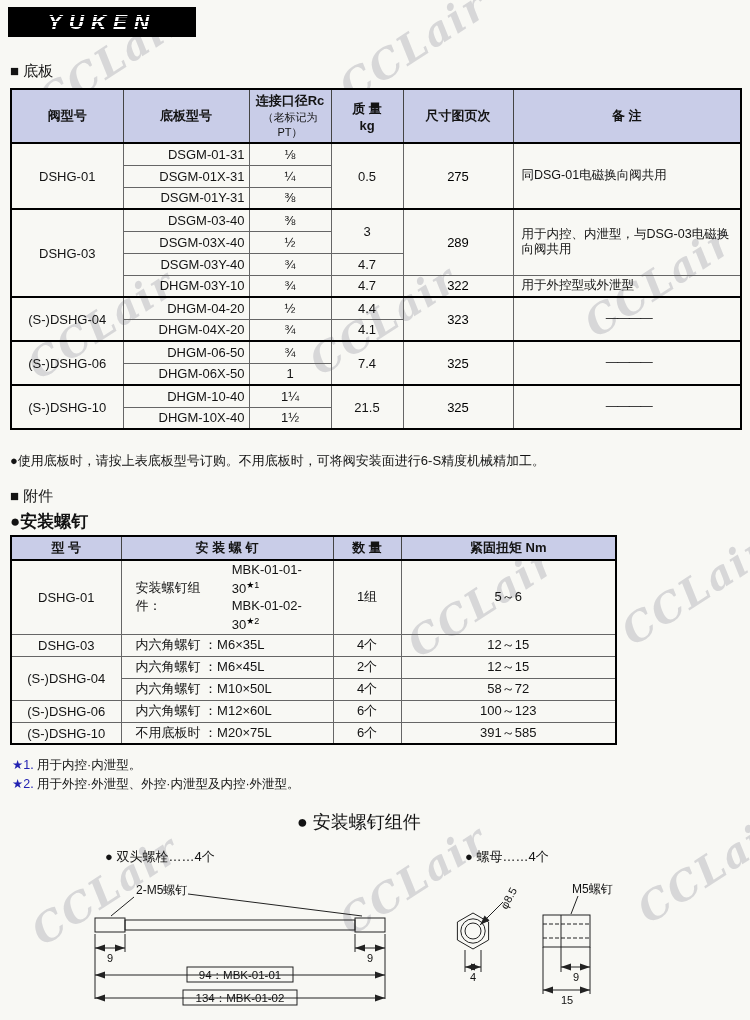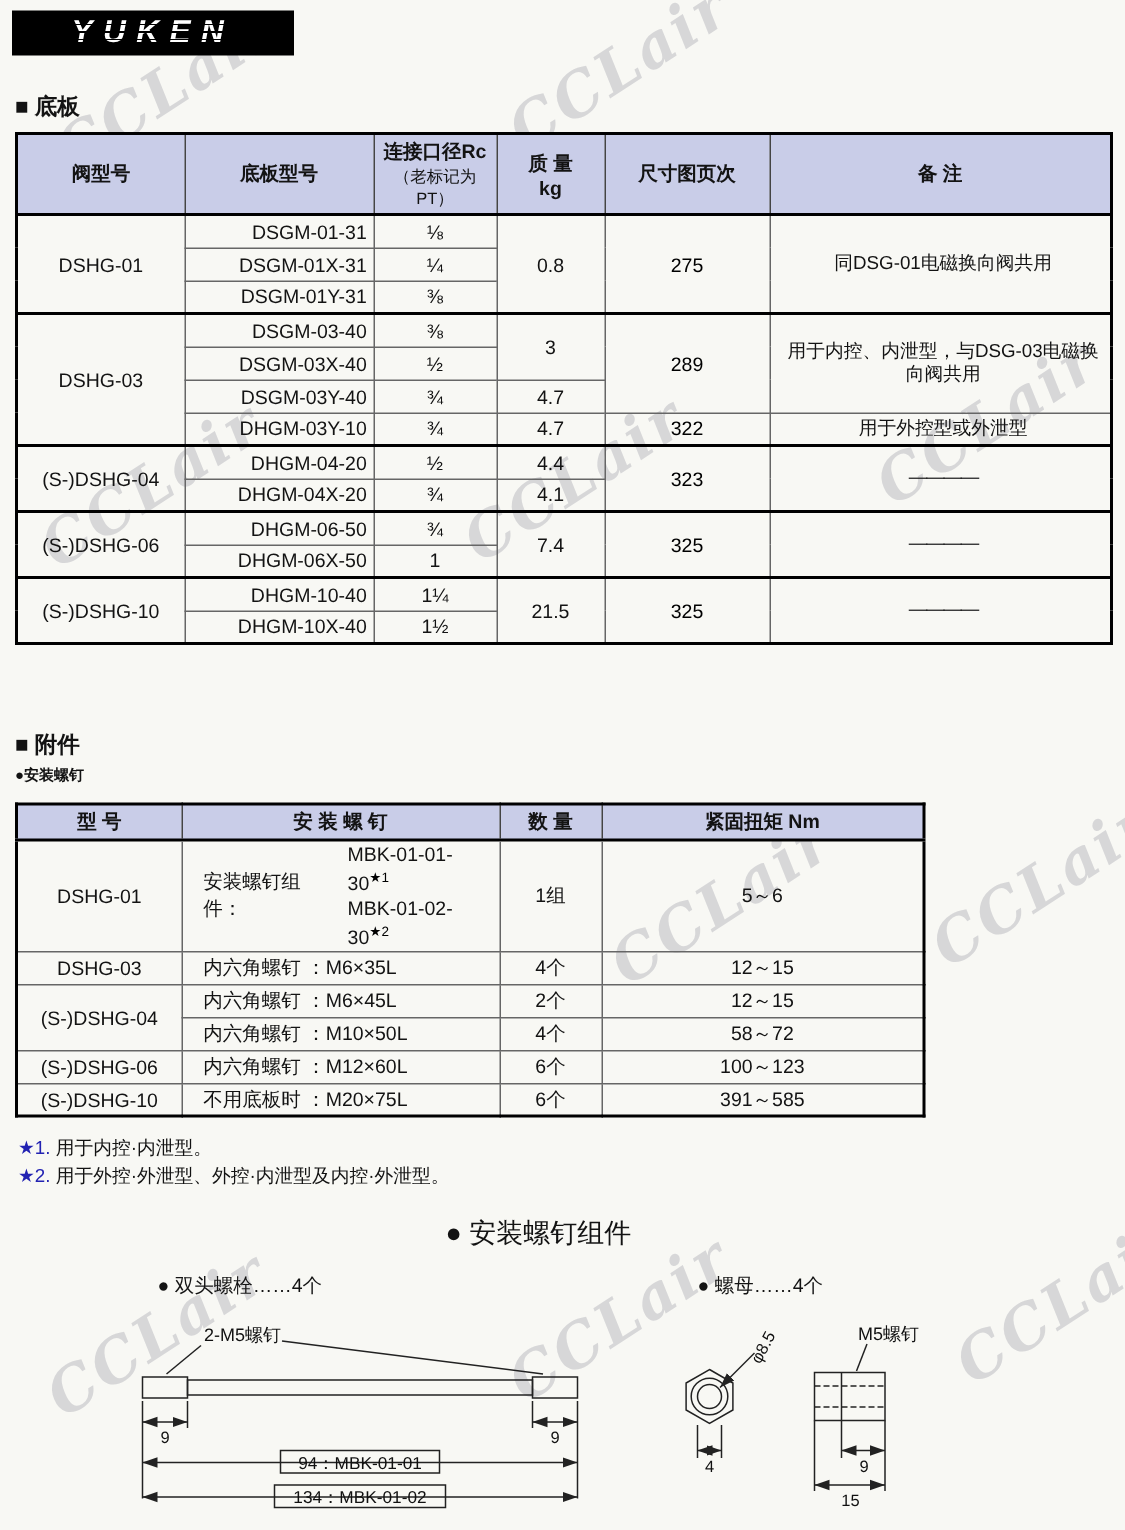--- a/index.html
+++ b/index.html
@@ -20,35 +20,35 @@
 
   
   .logo {
     position:absolute; left:8px; top:7px; width:188px; height:30px; background:#000;
     color:#fff; display:flex; align-items:center; justify-content:center; overflow:hidden;
   }
   .logo .txt { font-weight:bold; font-style:italic; font-size:21px; letter-spacing:7px; }
   .logo .stripes { position:absolute; inset:0;
     background:repeating-linear-gradient(to bottom, rgba(0,0,0,0) 0 4px, #000 4px 5px); }
 
-  .sec-title { font-weight:bold; font-size:15px; }
-  .sub-title { font-weight:bold; font-size:10px; }
+  .sec-title { font-weight:normal; font-size:15px; }
+  .sub-title { font-weight:bold; font-size:17px; }
   .note { font-size:13px; }
   .blue { color:#000000; }
 
   table { border-collapse:collapse; table-layout:fixed; background:transparent; }
   th { background:#c9cde8; font-weight:bold; font-size:13px; border:1px solid #444; border-bottom:2px solid #000; padding:2px; }
   td { border:1px solid #666; font-size:13px; text-align:center; height:22px; padding:0 4px; overflow:hidden; }
   tr.gs td { border-top:2px solid #000; }
   th .sub { font-size:11px; font-weight:normal; }
 
   .t1 { position:absolute; left:10px; top:88px; width:730px; border:2px solid #000; }
   .t1 thead tr { height:54px; }
   .t1 td.plate { text-align:right; padding-left:16px; }
-  .t1 td.remark { text-align:center; padding-left:8px; font-size:12.5px; line-height:1.25; }
+  .t1 td.remark { text-align:left; padding-left:8px; font-size:12.5px; line-height:1.25; }
   .t1 td.dash { text-align:center; letter-spacing:-1px; color:#222; }
 
   .t2 { position:absolute; left:10px; top:535px; width:605px; border:2px solid #000; }
   .t2 thead tr { height:20px; }
   .t2 tr.tall td { height:46px; }
   .t2 td.screw { text-align:left; padding-left:14px; }
   .kit { display:flex; align-items:center; gap:6px; }
   .kitlines { display:inline-flex; flex-direction:column; line-height:1.35; }
   sup.blue { font-size:9px; }
 
@@ -108,21 +108,21 @@
         </th>
         <th>尺寸图页次</th>
         <th>备 注</th>
       </tr>
     </thead>
     <tbody>
       <tr class="gs">
         <td rowspan="3">DSHG-01</td>
         <td class="plate">DSGM-01-31</td>
         <td>⅛</td>
-        <td rowspan="3">0.8</td>
+        <td rowspan="3">0.5</td>
         <td rowspan="3" class="blue">275</td>
         <td rowspan="3" class="remark">同DSG-01电磁换向阀共用</td>
       </tr>
       <tr>
         <td class="plate">DSGM-01X-31</td>
         <td>¼</td>
       </tr>
       <tr>
         <td class="plate">DSGM-01Y-31</td>
         <td>⅜</td>
@@ -188,20 +188,21 @@
         <td rowspan="2" class="blue">325</td>
         <td rowspan="2" class="remark dash">————</td>
       </tr>
       <tr>
         <td class="plate">DHGM-10X-40</td>
         <td>1½</td>
       </tr>
     </tbody>
   </table>
 
+  <div class="abs note" style="left:10px;top:452px">●使用底板时，请按上表底板型号订购。不用底板时，可将阀安装面进行6-S精度机械精加工。</div>
 
   <div class="abs sec-title" style="left:10px;top:487px">■ 附件</div>
   <div class="abs sub-title" style="left:10px;top:510px">●安装螺钉</div>
 
   <table class="t2">
     <colgroup>
       <col style="width:110px">
         <col style="width:212px">
         <col style="width:68px">
         <col style="width:215px">

